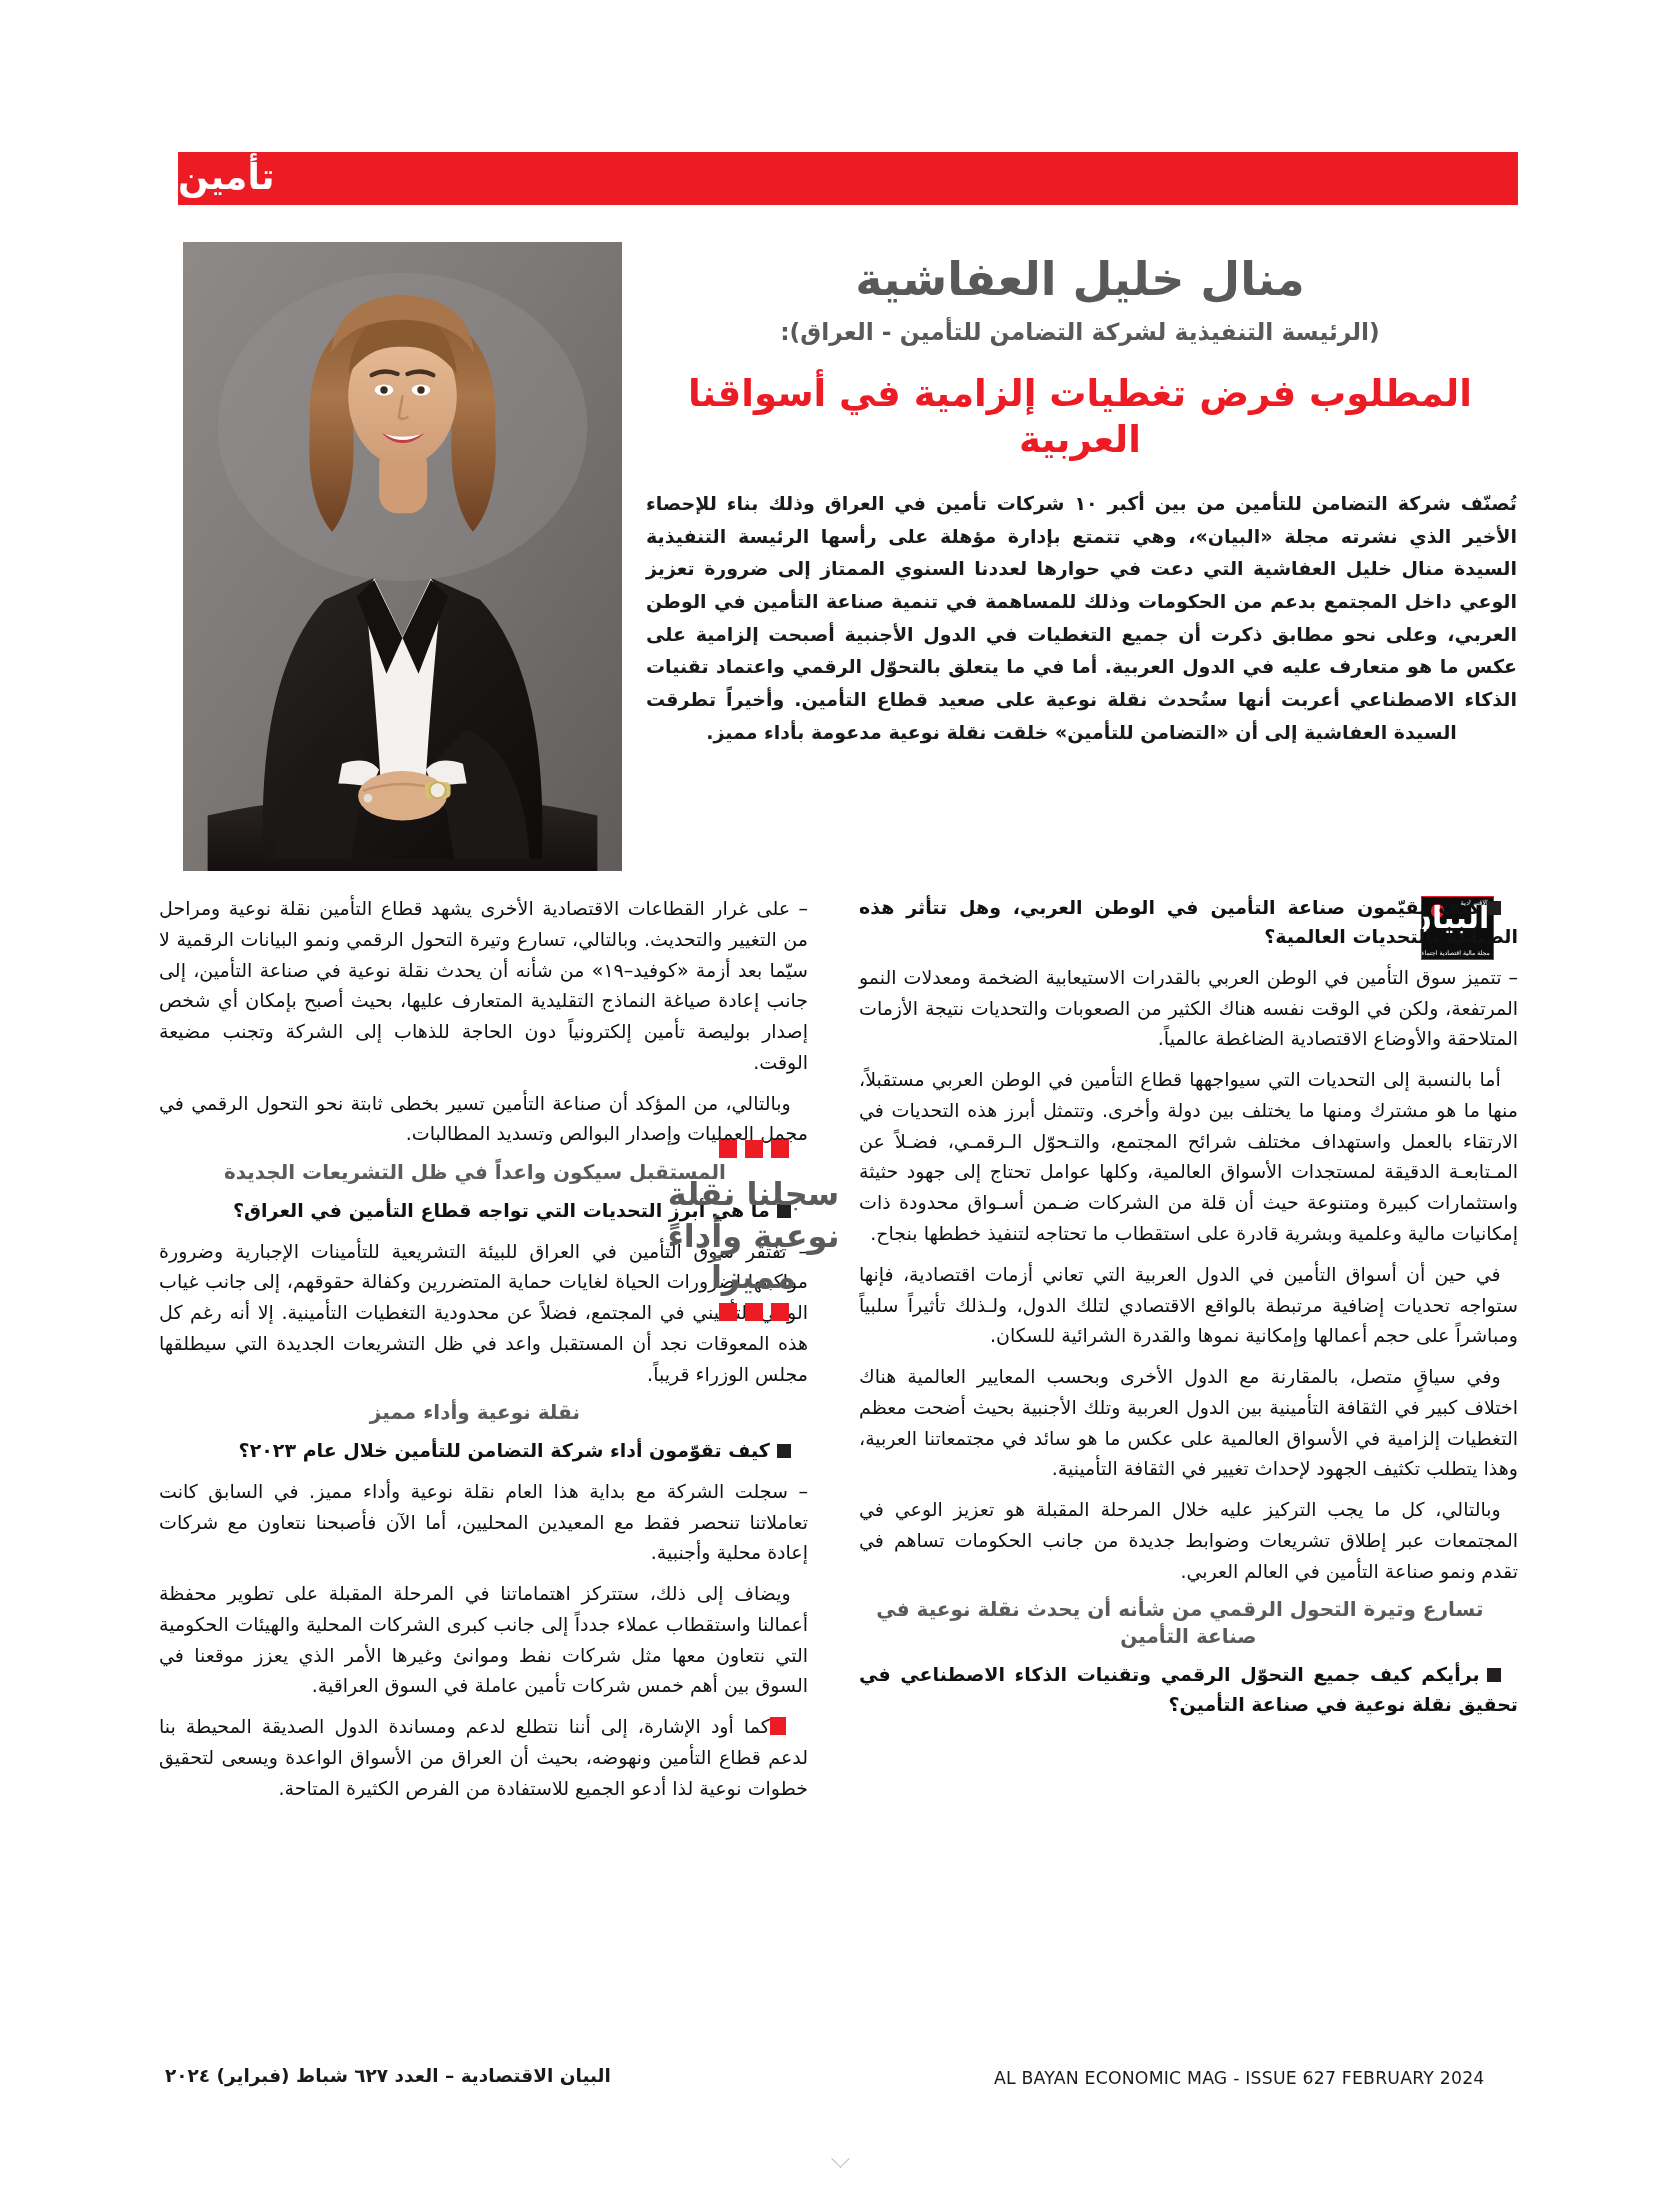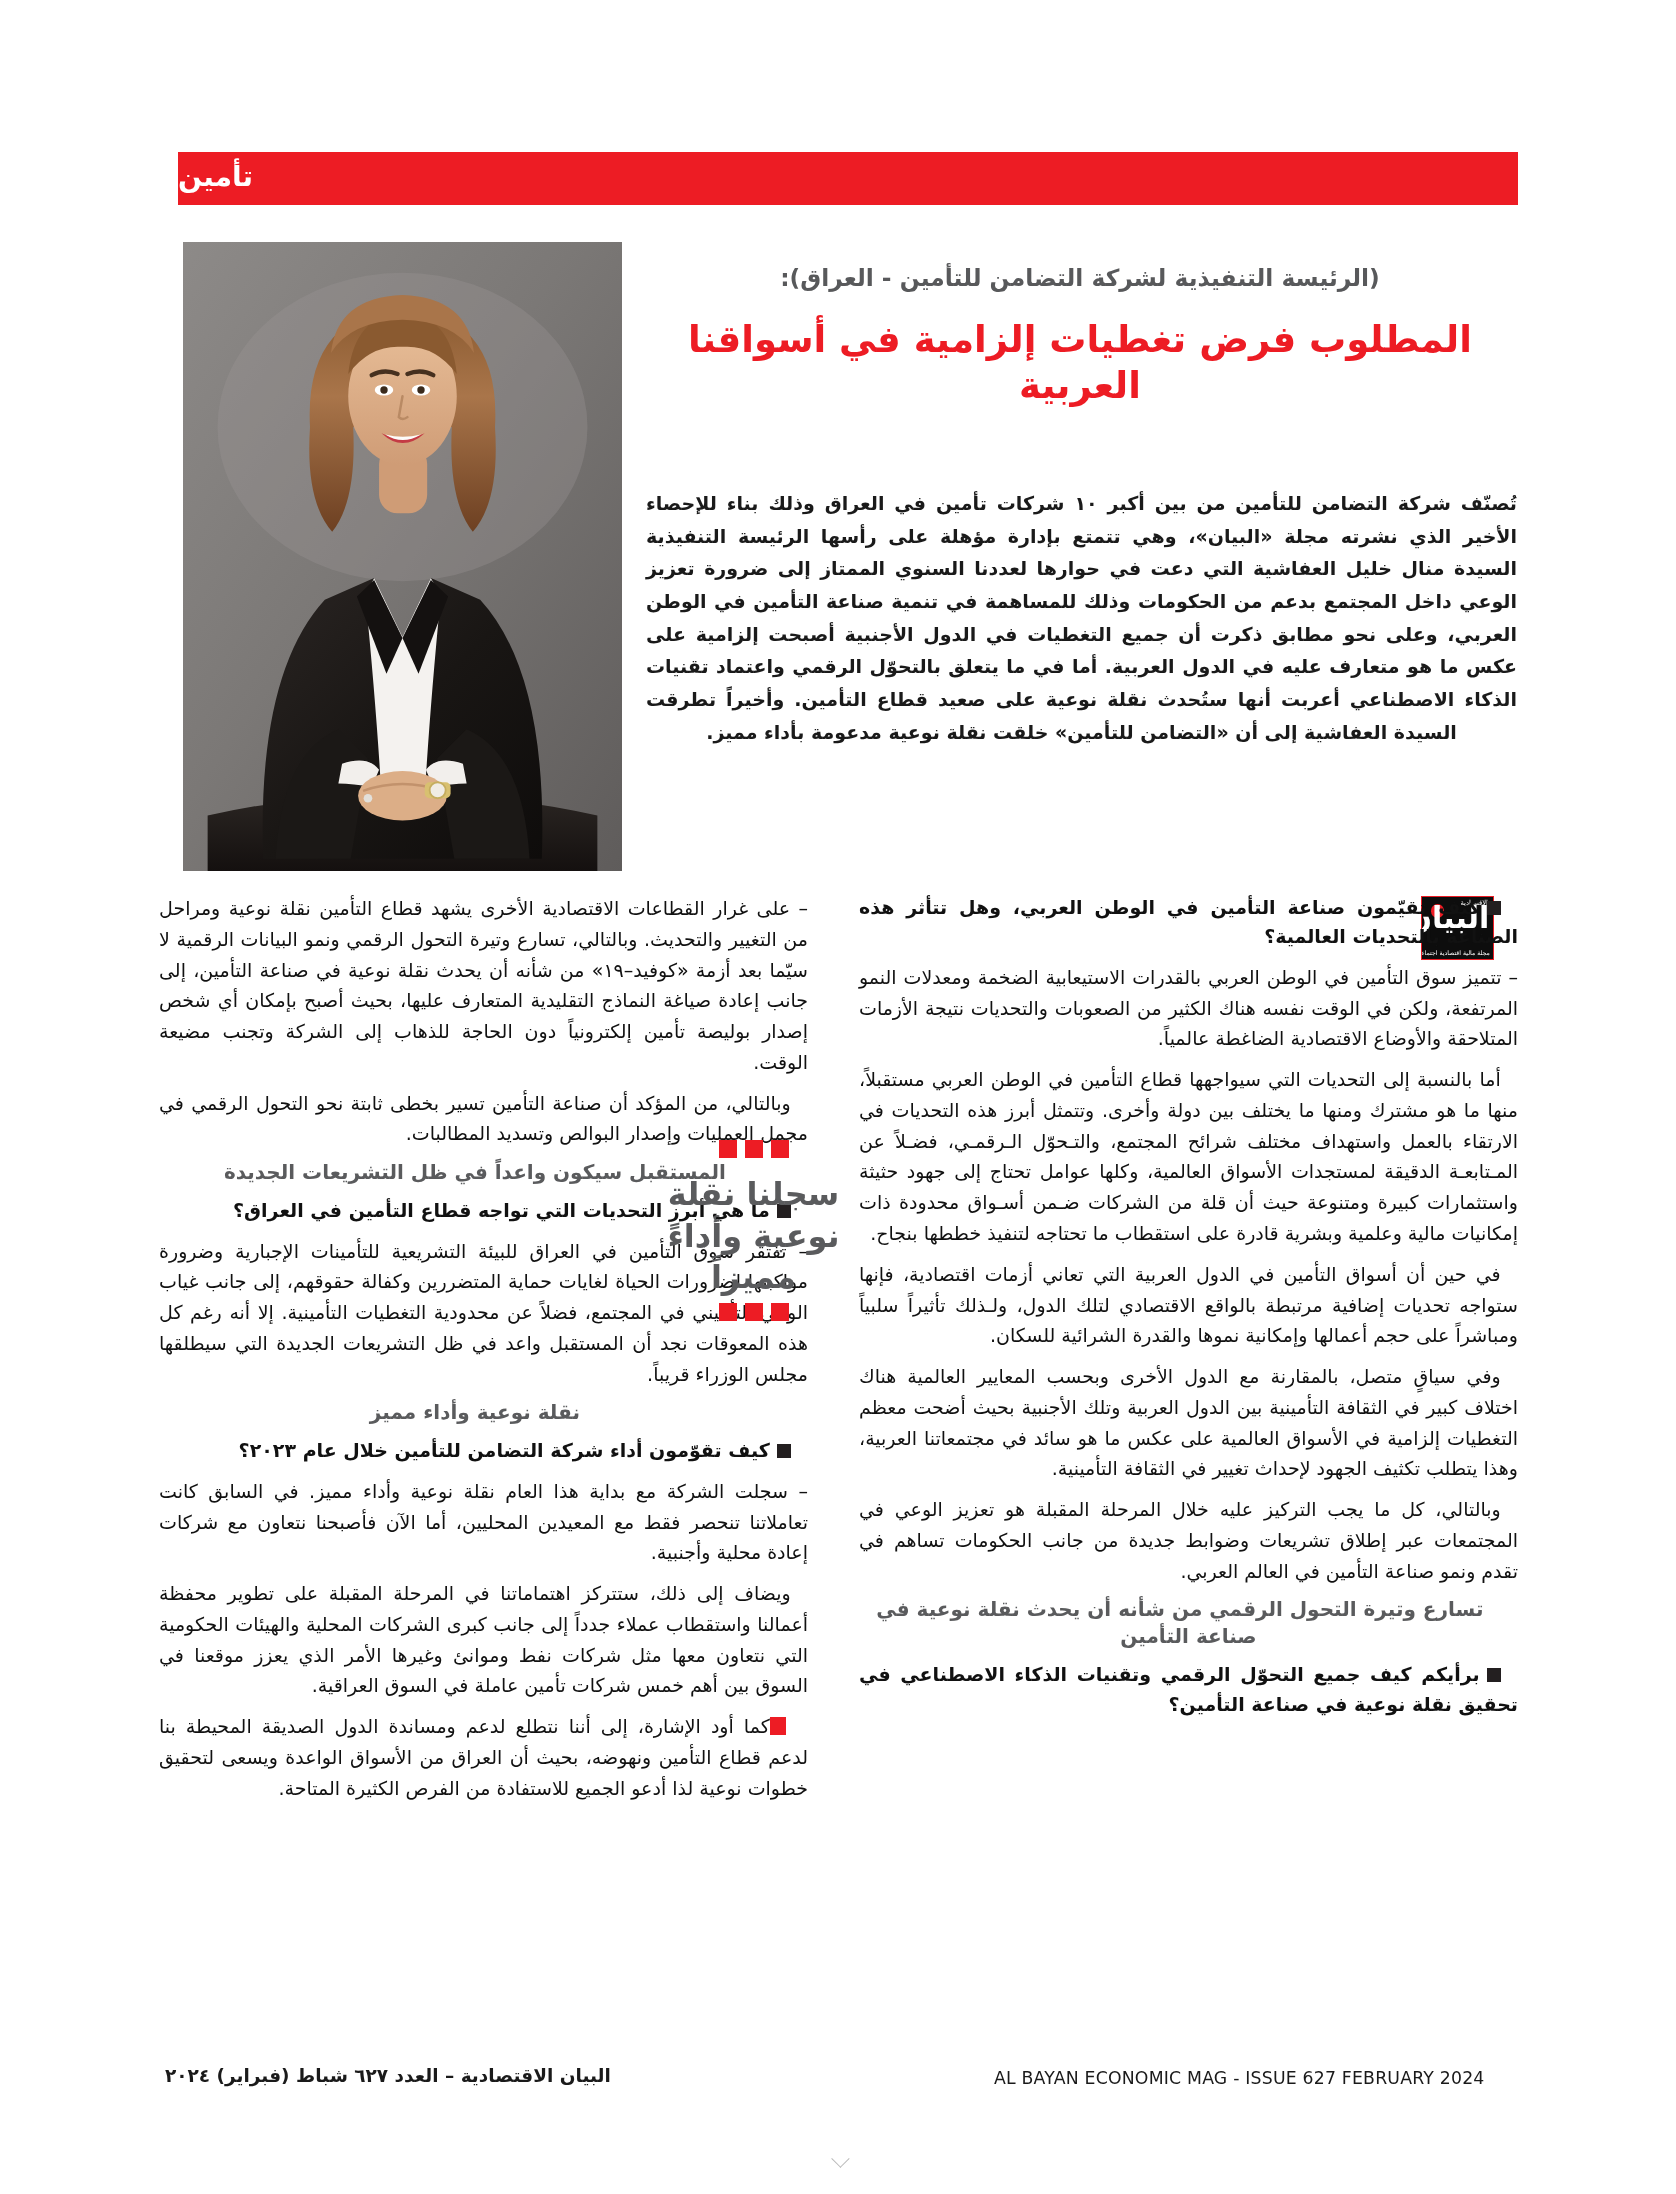--- a/index.html
+++ b/index.html
@@ -29,21 +29,21 @@
     background: #ed1c24;
     display: flex;
     align-items: center;
     justify-content: flex-end;
     box-sizing: border-box;
     padding-left: 0;
     padding-right: 16px;
   }
   .section-banner .label {
     color: #ffffff;
-    font-size: 28px;
+    font-size: 36px;
     font-weight: bold;
     letter-spacing: 0.6px;
     line-height: 1;
     padding-bottom: 3.7px;
   }
 
   
   .portrait-frame {
     position: absolute;
     left: 183px;
@@ -361,20 +361,21 @@
       <path d="M292 890 Q356 868 420 890" stroke="#c2926c" stroke-width="4" fill="none"></path>
 
       <rect x="392" y="876" width="42" height="26" rx="8" fill="#d8c070"></rect>
       <circle cx="413" cy="889" r="13" fill="#f0ece4" stroke="#c5ad5f" stroke-width="3"></circle>
 
       <circle cx="300" cy="902" r="7" fill="#e3e0da"></circle>
     </svg>
   </div>
 
   <div class="headline-block">
+    <div class="kicker-name">منال خليل العفاشية</div>
     <div class="kicker-role">(الرئيسة التنفيذية لشركة التضامن للتأمين - العراق):</div>
     <div class="main-headline">المطلوب فرض تغطيات إلزامية  في أسواقنا العربية</div>
   </div>
 
   <div class="intro-para">تُصنّف شركة التضامن للتأمين من بين أكبر ١٠ شركات تأمين في العراق وذلك بناء للإحصاء الأخير الذي نشرته مجلة «البيان»، وهي تتمتع بإدارة مؤهلة على رأسها الرئيسة التنفيذية السيدة منال خليل العفاشية التي دعت في حوارها لعددنا السنوي الممتاز إلى ضرورة تعزيز الوعي داخل المجتمع بدعم من الحكومات وذلك للمساهمة في تنمية صناعة التأمين في الوطن العربي، وعلى نحو مطابق ذكرت أن جميع التغطيات في الدول الأجنبية أصبحت إلزامية على عكس ما هو متعارف عليه في الدول العربية. أما في ما يتعلق بالتحوّل الرقمي واعتماد تقنيات الذكاء الاصطناعي أعربت أنها ستُحدث نقلة نوعية على صعيد قطاع التأمين. وأخيراً تطرقت السيدة العفاشية إلى أن «التضامن للتأمين» خلقت نقلة نوعية مدعومة بأداء مميز.</div>
 
   <div class="bayan-badge">
     <span class="dot"></span>
     <span class="sup">الاقتصادية</span>
     <span class="word">البيان</span>

